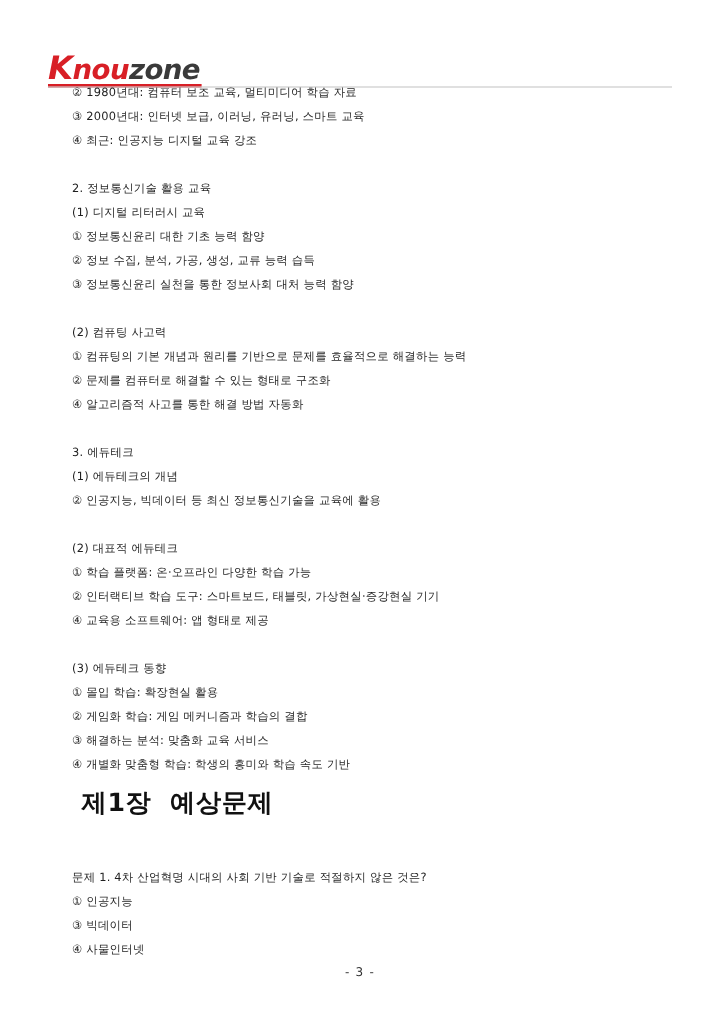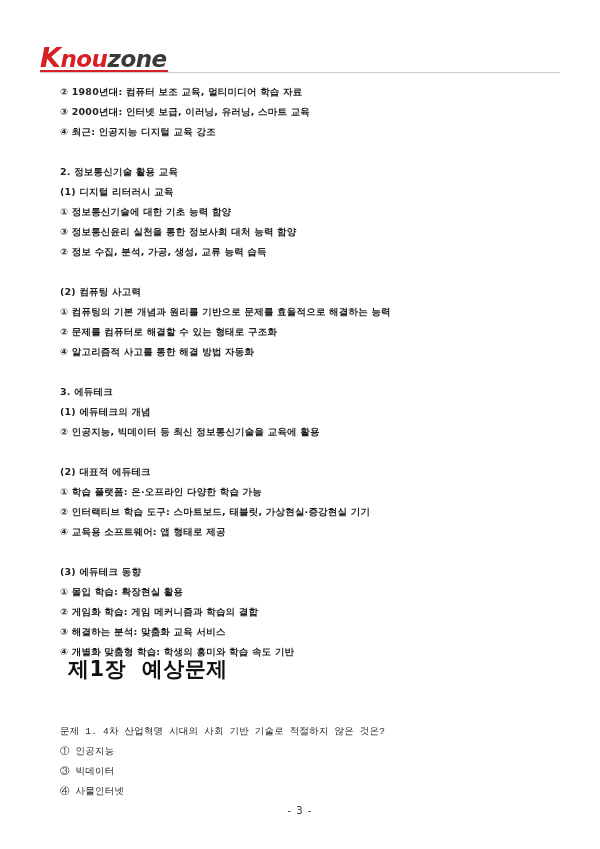--- a/index.html
+++ b/index.html
@@ -64,23 +64,22 @@
     left: 40px;
     top: 72px;
     width: 520px;
     height: 1px;
     background: #cccccc;
   }
   
   .content {
     position: absolute;
     left: 60px;
-    top: 82px;
+    top: 68px;
     width: 490px;
-    font-weight: bold;
   }
   .line {
     font-size: 9.5px;
     line-height: 20px;
     color: #1f1f1f;
     white-space: pre;
     letter-spacing: 0.2px;
   }
   .line.blank {
     height: 20px;
@@ -96,21 +95,20 @@
     letter-spacing: 0.5px;
     white-space: pre;
     margin-left: 20px;
   }
   
   .qblock {
     position: absolute;
     left: 60px;
     top: 722px;
     width: 490px;
-    font-family: Liberation Mono, monospace;
   }
   
   .footer {
     position: absolute;
     left: 0;
     top: 805px;
     width: 600px;
     text-align: center;
     font-size: 10px;
     color: #333333;
@@ -128,23 +126,23 @@
   <div class="logo-underline"></div>
   <div class="header-rule"></div>
 
   <div class="content">
       <div class="line">② 1980년대: 컴퓨터 보조 교육, 멀티미디어 학습 자료</div>
       <div class="line">③ 2000년대: 인터넷 보급, 이러닝, 유러닝, 스마트 교육</div>
       <div class="line">④ 최근: 인공지능 디지털 교육 강조</div>
       <div class="line blank"></div>
       <div class="line">2. 정보통신기술 활용 교육</div>
       <div class="line">(1) 디지털 리터러시 교육</div>
-      <div class="line">① 정보통신기술에 대한 기초 능력 함양</div>
+      <div class="line">① 정보통신윤리 대한 기초 능력 함양</div>
+      <div class="line">② 정보 수집, 분석, 가공, 생성, 교류 능력 습득</div>
       <div class="line">③ 정보통신윤리 실천을 통한 정보사회 대처 능력 함양</div>
-      <div class="line">② 정보 수집, 분석, 가공, 생성, 교류 능력 습득</div>
       <div class="line blank"></div>
       <div class="line">(2) 컴퓨팅 사고력</div>
       <div class="line">① 컴퓨팅의 기본 개념과 원리를 기반으로 문제를 효율적으로 해결하는 능력</div>
       <div class="line">② 문제를 컴퓨터로 해결할 수 있는 형태로 구조화</div>
       <div class="line">④ 알고리즘적 사고를 통한 해결 방법 자동화</div>
       <div class="line blank"></div>
       <div class="line">3. 에듀테크</div>
       <div class="line">(1) 에듀테크의 개념</div>
       <div class="line">② 인공지능, 빅데이터 등 최신 정보통신기술을 교육에 활용</div>
       <div class="line blank"></div>

